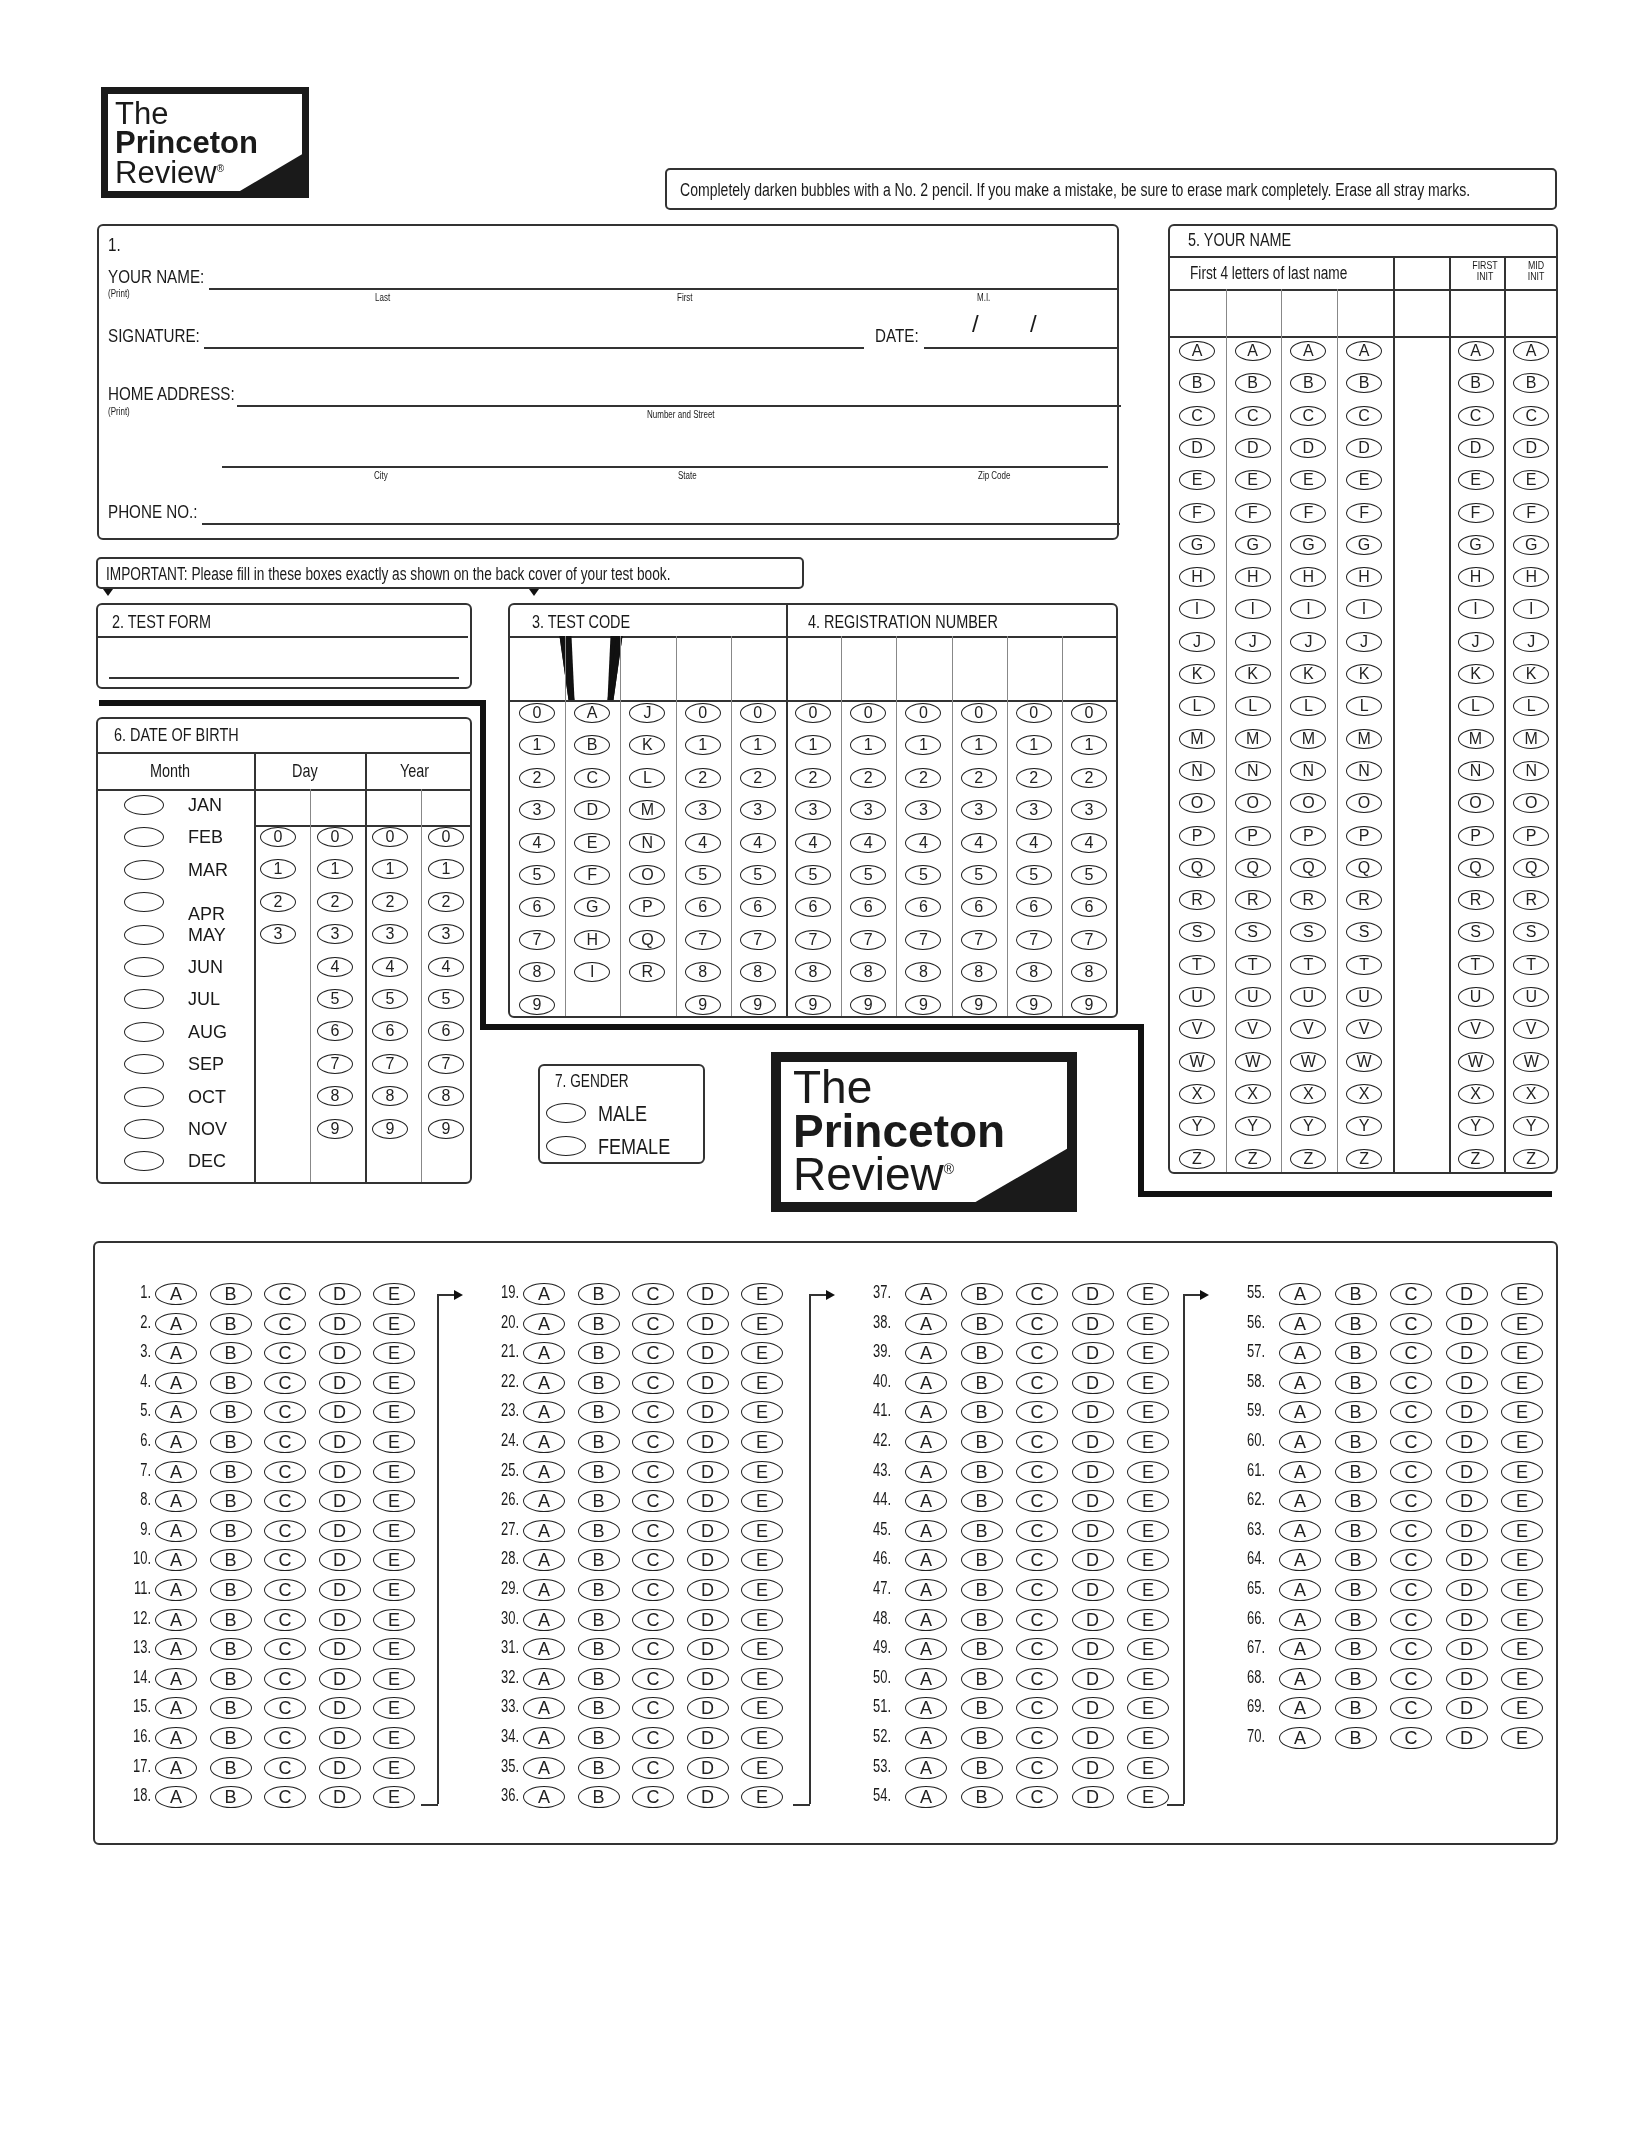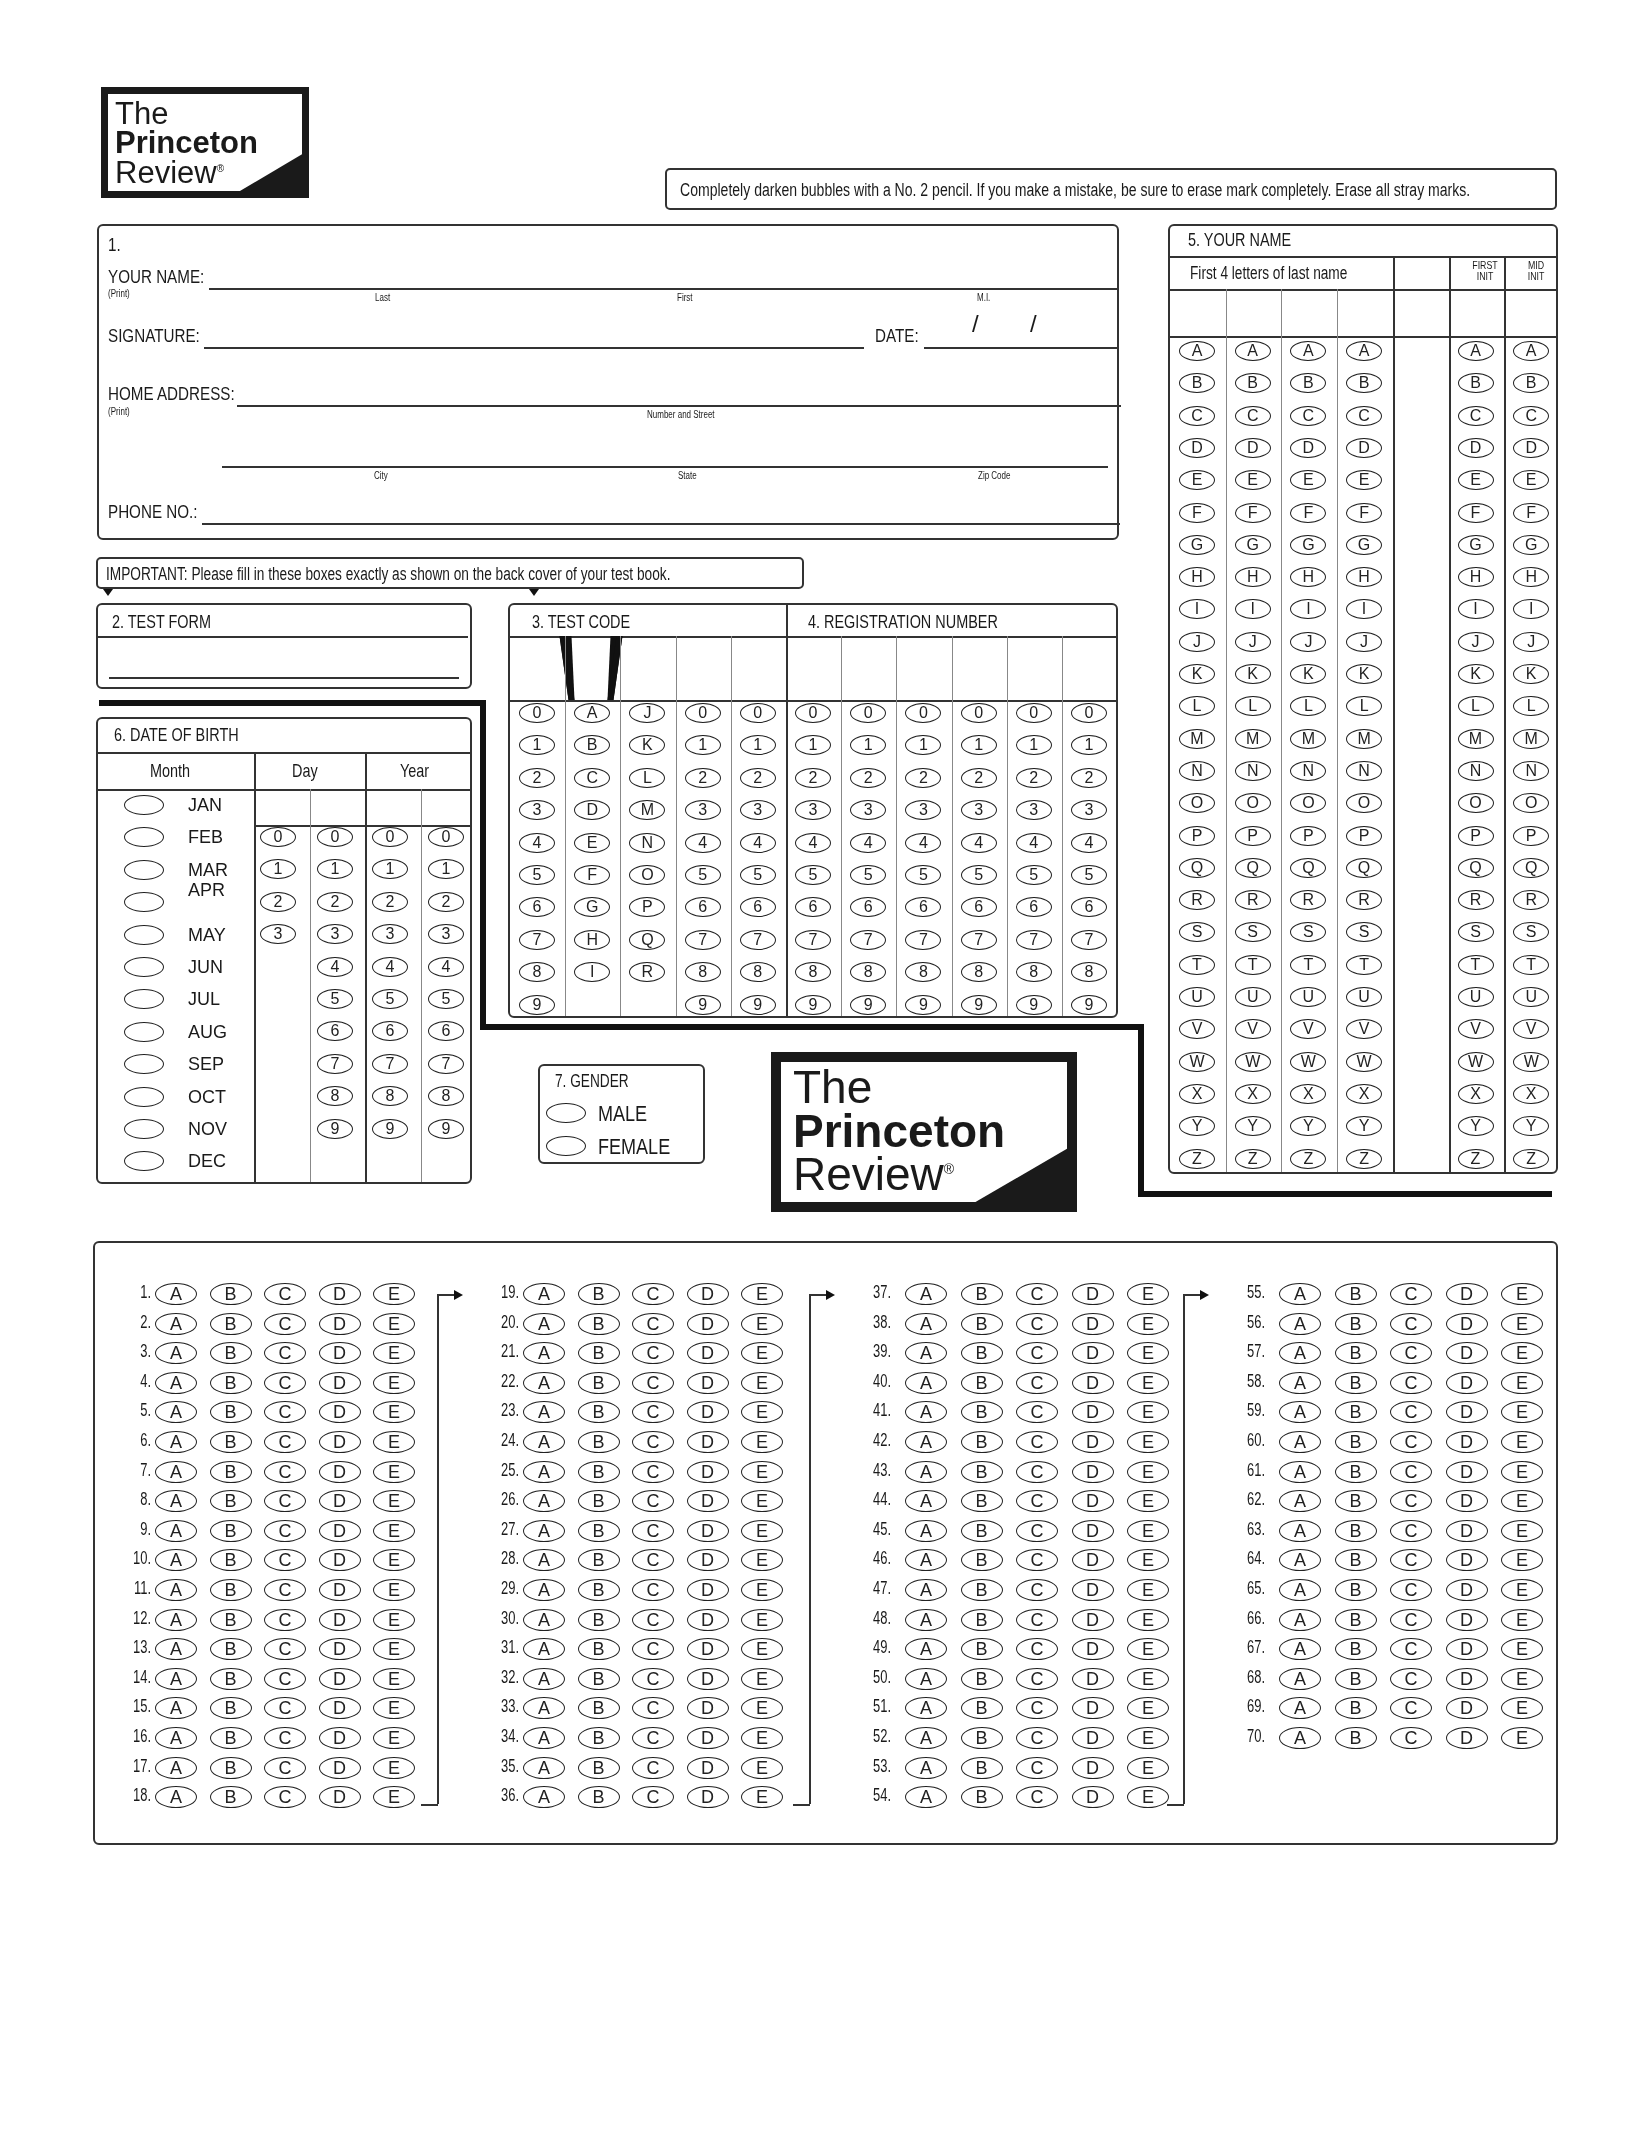--- a/index.html
+++ b/index.html
@@ -405,21 +405,21 @@
   <div class="col-div" style="left:212px;top:70px;height:393px;"></div>
   <div class="col-div" style="left:323px;top:70px;height:393px;"></div>
   <div id="dob-grid">
       <div class="abs" style="left: 26px; top: 76px; width: 40px; height: 20px; border: 1.6px solid rgb(34, 34, 34); border-radius: 50%;"></div>
       <span class="lbl" style="left: 90px; top: 76px; font-size: 18px;">JAN</span>
       <div class="abs" style="left: 26px; top: 108.4px; width: 40px; height: 20px; border: 1.6px solid rgb(34, 34, 34); border-radius: 50%;"></div>
       <span class="lbl" style="left: 90px; top: 108.4px; font-size: 18px;">FEB</span>
       <div class="abs" style="left: 26px; top: 140.8px; width: 40px; height: 20px; border: 1.6px solid rgb(34, 34, 34); border-radius: 50%;"></div>
       <span class="lbl" style="left: 90px; top: 140.8px; font-size: 18px;">MAR</span>
       <div class="abs" style="left: 26px; top: 173.2px; width: 40px; height: 20px; border: 1.6px solid rgb(34, 34, 34); border-radius: 50%;"></div>
-      <span class="lbl" style="left: 90px; top: 161px; font-size: 18px;">APR</span>
+      <span class="lbl" style="left: 90px; top: 185px; font-size: 18px;">APR</span>
       <div class="abs" style="left: 26px; top: 205.6px; width: 40px; height: 20px; border: 1.6px solid rgb(34, 34, 34); border-radius: 50%;"></div>
       <span class="lbl" style="left: 90px; top: 205.6px; font-size: 18px;">MAY</span>
       <div class="abs" style="left: 26px; top: 238px; width: 40px; height: 20px; border: 1.6px solid rgb(34, 34, 34); border-radius: 50%;"></div>
       <span class="lbl" style="left: 90px; top: 238px; font-size: 18px;">JUN</span>
       <div class="abs" style="left: 26px; top: 270.4px; width: 40px; height: 20px; border: 1.6px solid rgb(34, 34, 34); border-radius: 50%;"></div>
       <span class="lbl" style="left: 90px; top: 270.4px; font-size: 18px;">JUL</span>
       <div class="abs" style="left: 26px; top: 302.8px; width: 40px; height: 20px; border: 1.6px solid rgb(34, 34, 34); border-radius: 50%;"></div>
       <span class="lbl" style="left: 90px; top: 302.8px; font-size: 18px;">AUG</span>
       <div class="abs" style="left: 26px; top: 335.2px; width: 40px; height: 20px; border: 1.6px solid rgb(34, 34, 34); border-radius: 50%;"></div>
       <span class="lbl" style="left: 90px; top: 335.2px; font-size: 18px;">SEP</span>

